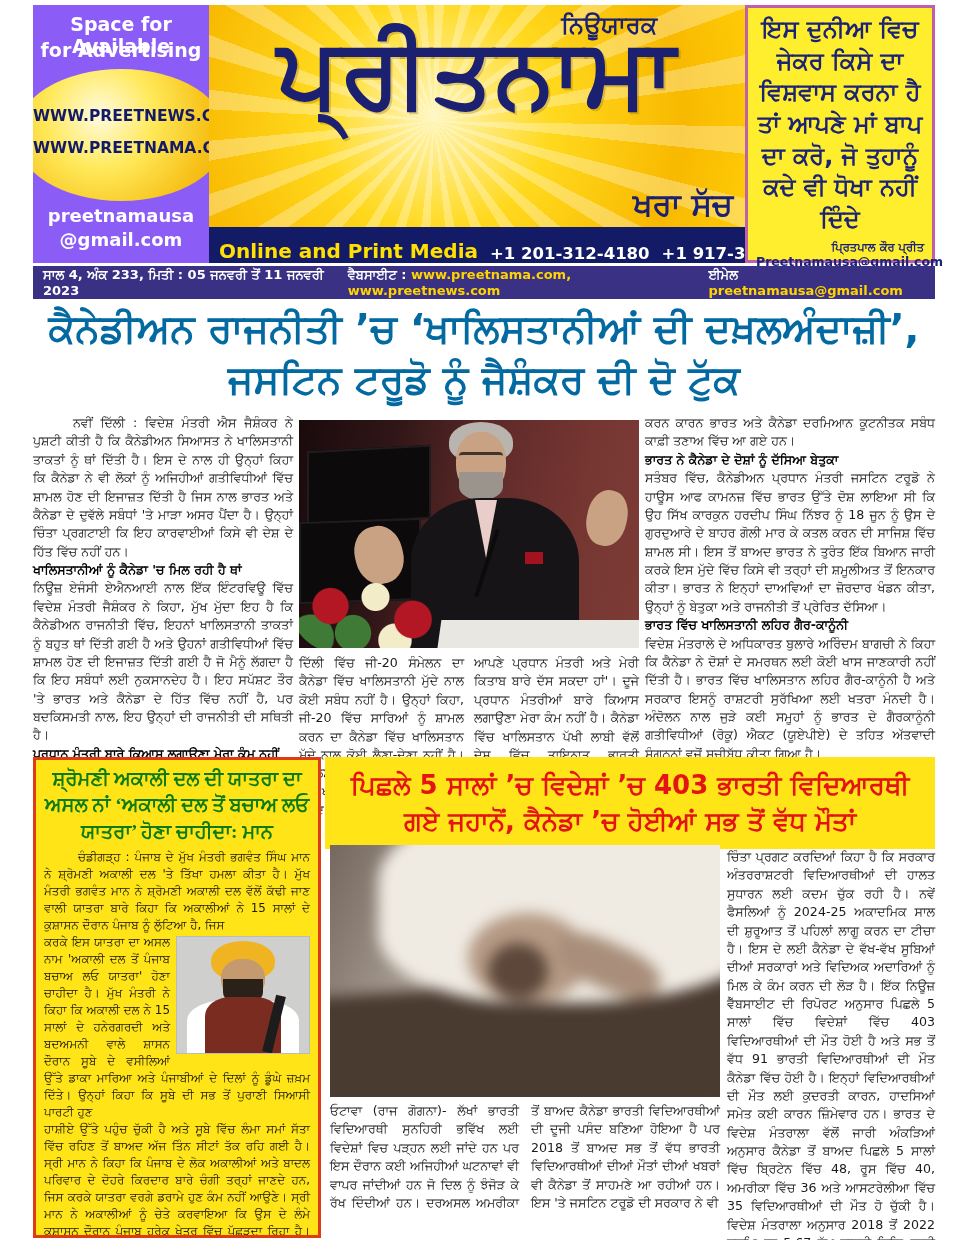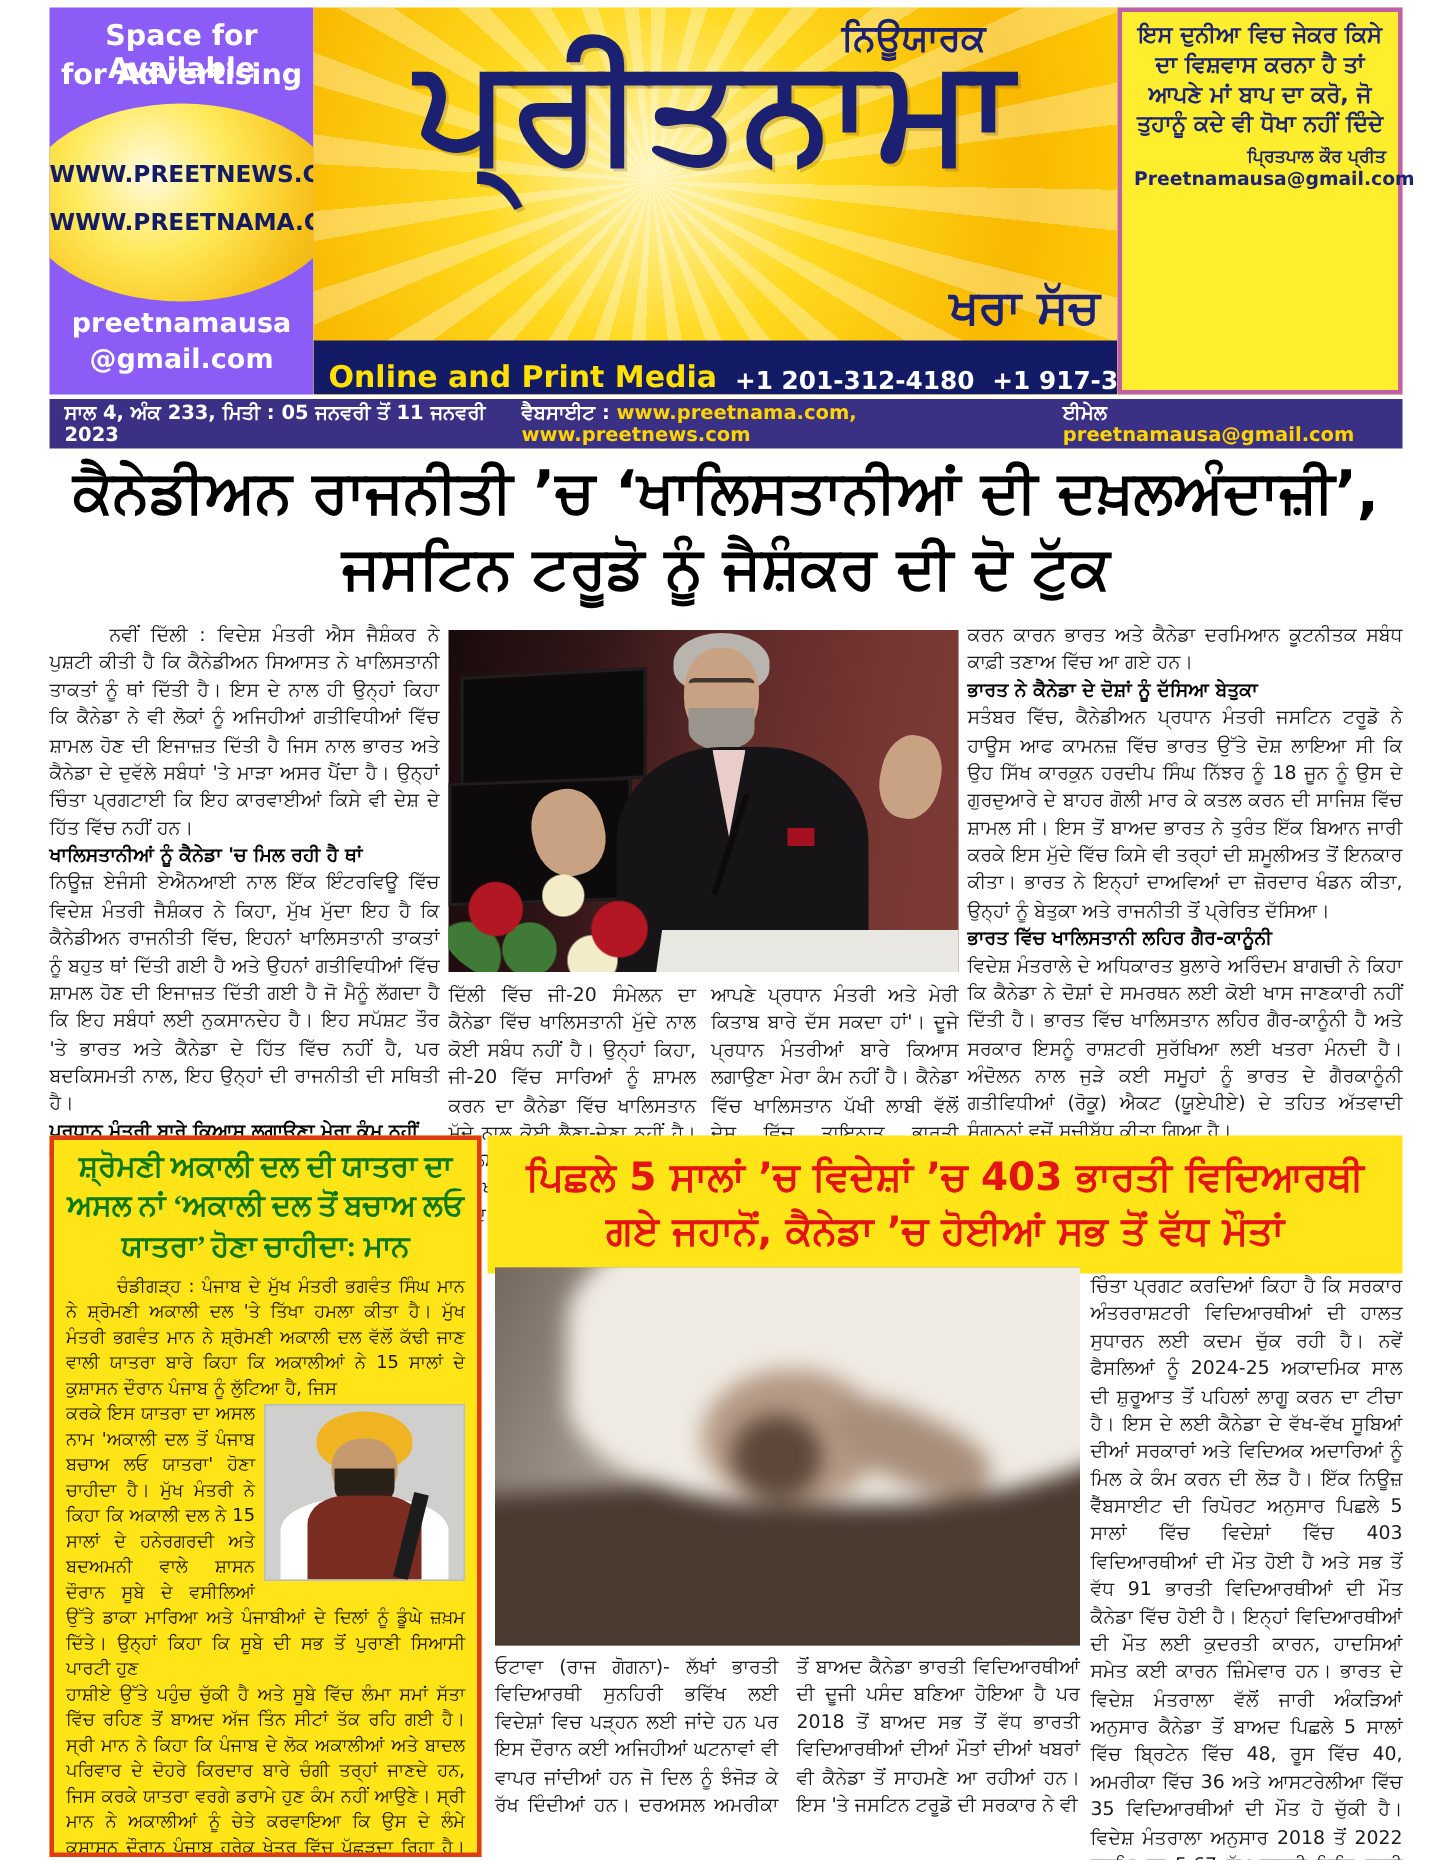--- a/index.html
+++ b/index.html
@@ -27,31 +27,31 @@
         font-weight:bold;font-size:96px;line-height:1.05;letter-spacing:2px;text-shadow:2px 2px 0 rgba(120,80,0,.25);}
   .mast .editor{position:absolute;bottom:48px;left:118px;color:#e01010;font-weight:bold;font-size:19px;}
   .mast .slogan{position:absolute;bottom:40px;right:12px;color:#1b2170;font-weight:bold;font-size:31px;}
   .mast .bar{position:absolute;left:0;bottom:0;width:100%;height:36px;background:#131b66;
         display:flex;align-items:flex-end;gap:12px;padding-left:10px;box-sizing:border-box;}
   .mast .bar .media{color:#ffe000;font-weight:bold;font-size:20px;white-space:nowrap;}
   .mast .bar .ph{color:#ffffff;font-weight:bold;font-size:16.5px;white-space:nowrap;}
 
   .quote{left:745px;top:5px;width:190px;height:258px;background:#ffee2e;border:3px solid #c060a8;
         box-sizing:border-box;padding:6px 8px;}
-  .quote .qt{color:#1b2377;font-weight:bold;font-size:15px;line-height:1.32;text-align:center;}
+  .quote .qt{color:#1b2377;font-weight:bold;font-size:24px;line-height:1.32;text-align:center;}
   .quote .qa{color:#1b2377;font-weight:bold;font-size:11.5px;text-align:right;margin-top:4px;}
   .quote .qe{color:#1b2377;font-weight:bold;font-size:12.5px;text-align:center;}
 
   
   .infobar{left:33px;top:266px;width:902px;height:33px;background:#3a3184;display:flex;align-items:center;
         justify-content:space-between;padding:0 10px;box-sizing:border-box;font-weight:bold;font-size:13px;}
   .infobar .w{color:#ffffff;} .infobar .y{color:#ffd400;}
 
   
-  .lead-head{left:33px;top:303px;width:902px;text-align:center;color:#000000;font-weight:bold;
+  .lead-head{left:33px;top:303px;width:902px;text-align:center;color:#0369a1;font-weight:bold;
         font-size:39px;line-height:1.32;}
 
   
   .bodytxt{color:#1a1a1a;font-size:12.6px;line-height:1.46;text-align:justify;}
   .subhead{font-weight:bold;color:#000;}
   .leadL{left:33px;top:414px;width:260px;}
   .leadL .p1{text-indent:40px;}
   .leadR{left:645px;top:414px;width:290px;}
   .photo1{left:299px;top:420px;width:340px;height:228px;overflow:hidden;
         background:radial-gradient(circle at 72% 28%,#80464128 , transparent),

